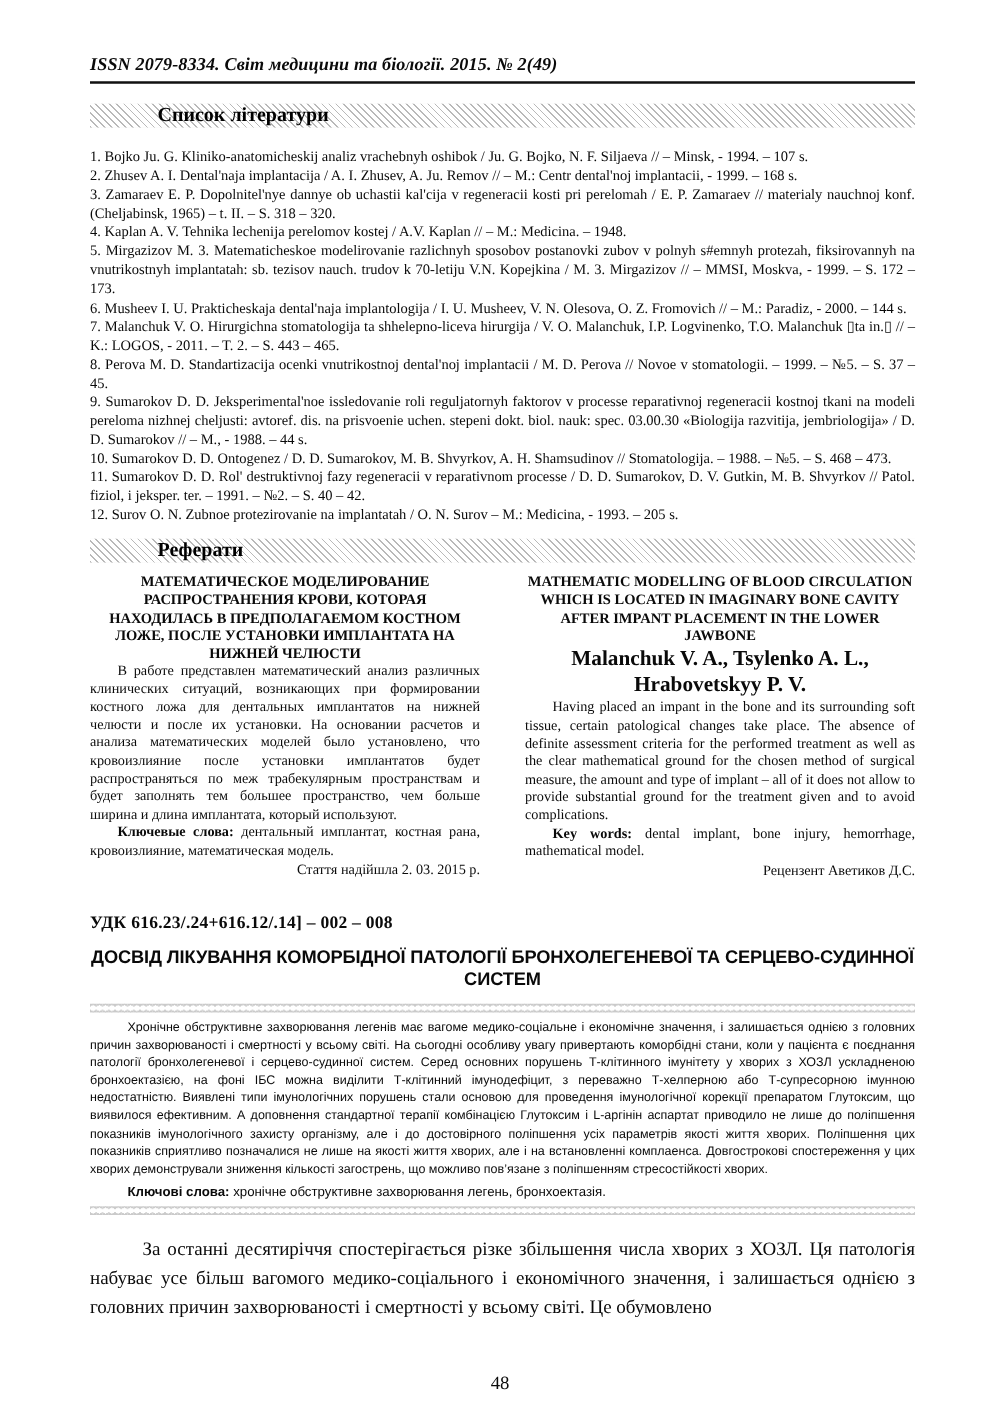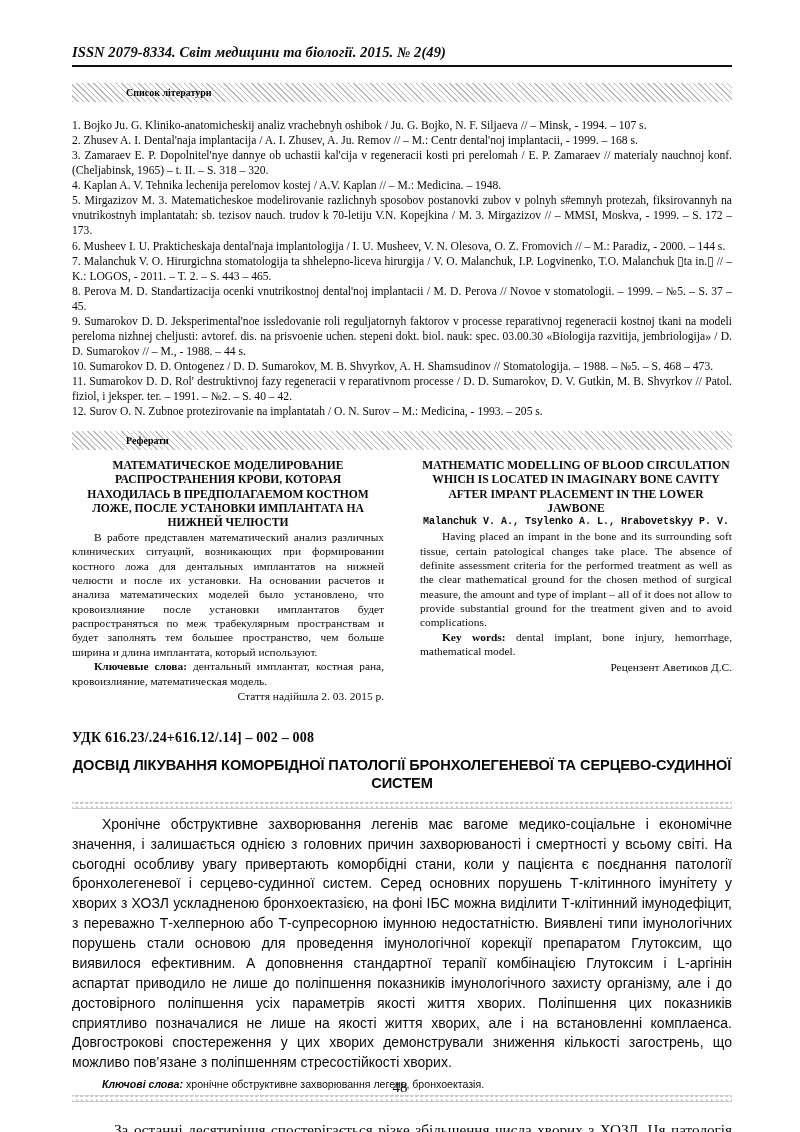--- a/index.html
+++ b/index.html
@@ -47,21 +47,21 @@
     background-image: repeating-linear-gradient(
         45deg,
         #b9b9b9 0px, #b9b9b9 1px,
         #ffffff 1px, #ffffff 4px);
     display: flex;
     align-items: center;
   }
   .banner-label {
     font-family: "Liberation Serif", "DejaVu Serif", serif;
     font-weight: bold;
-    font-size: 10px;
+    font-size: 16px;
     padding-left: 54px;
     color: #000;
     text-shadow: 0 0 1px rgba(255,255,255,0.55);
   }
 
   
   .reflist {
     font-size: 11.6px;
     line-height: 1.30;
     text-align: justify;
@@ -86,24 +86,23 @@
   .abs-title {
     text-align: center;
     font-weight: bold;
     font-size: 11.6px;
     line-height: 1.22;
     text-transform: uppercase;
   }
   .abs-authors {
     text-align: center;
     font-weight: bold;
-    font-size: 10px;
+    font-size: 17px;
     line-height: 1.25;
     margin-bottom: 1px;
-    font-family: Liberation Mono, monospace;
   }
   .abs-body {
     text-align: justify;
     text-indent: 22px;
     margin: 0;
   }
   .abs-kw {
     text-align: justify;
     text-indent: 22px;
     margin: 0;
@@ -162,51 +161,51 @@
       linear-gradient(315deg, #c8c8c8 25%, transparent 25%),
       linear-gradient(45deg,  #c8c8c8 25%, transparent 25%);
     background-size: 5px 7px;
     background-position: 0 0, 0 0, 0 0, 0 0;
     opacity: 0.95;
   }
 
   
   .uk-abstract {
     font-family: "Liberation Sans", "DejaVu Sans", sans-serif;
-    font-size: 14px;
+    font-size: 10px;
     line-height: 1.42;
     text-align: justify;
     text-indent: 30px;
     margin: 6px 0 4px 0;
   }
   .uk-kw {
     font-family: "Liberation Sans", "DejaVu Sans", sans-serif;
     font-size: 10.6px;
     line-height: 1.4;
     text-indent: 30px;
     margin: 0 0 3px 0;
     text-align: justify;
   }
-  .uk-kw b { font-weight: bold; font-style: italic; }
+  .uk-kw b { font-weight: bold; }
 
   
   .main-body {
     font-size: 15.2px;
     line-height: 1.52;
     text-align: justify;
     text-indent: 42px;
     margin-top: 16px;
   }
 
   
   .page-number {
     position: absolute;
     left: 0;
     right: 0;
-    bottom: 36px;
+    bottom: 16px;
     text-align: center;
     font-size: 15px;
   }
 </style>
 </head>
 <body>
 
 <div class="page">
 
   <div class="running-head">ISSN 2079-8334. Світ медицини та біології. 2015. № 2(49)</div>

